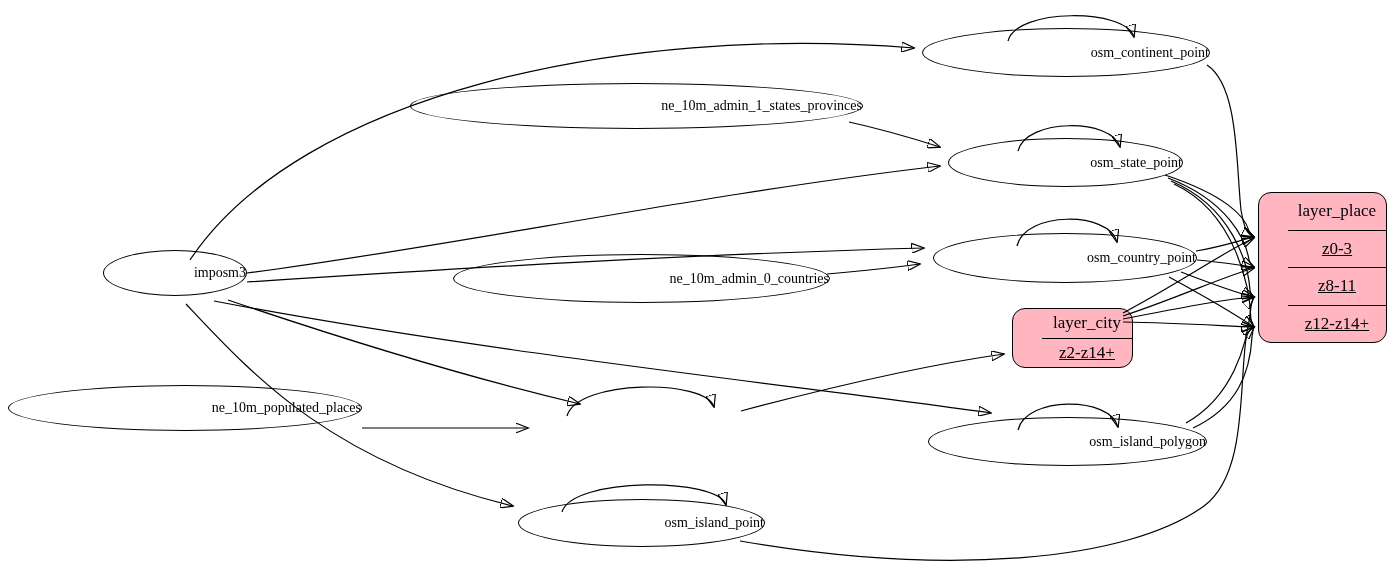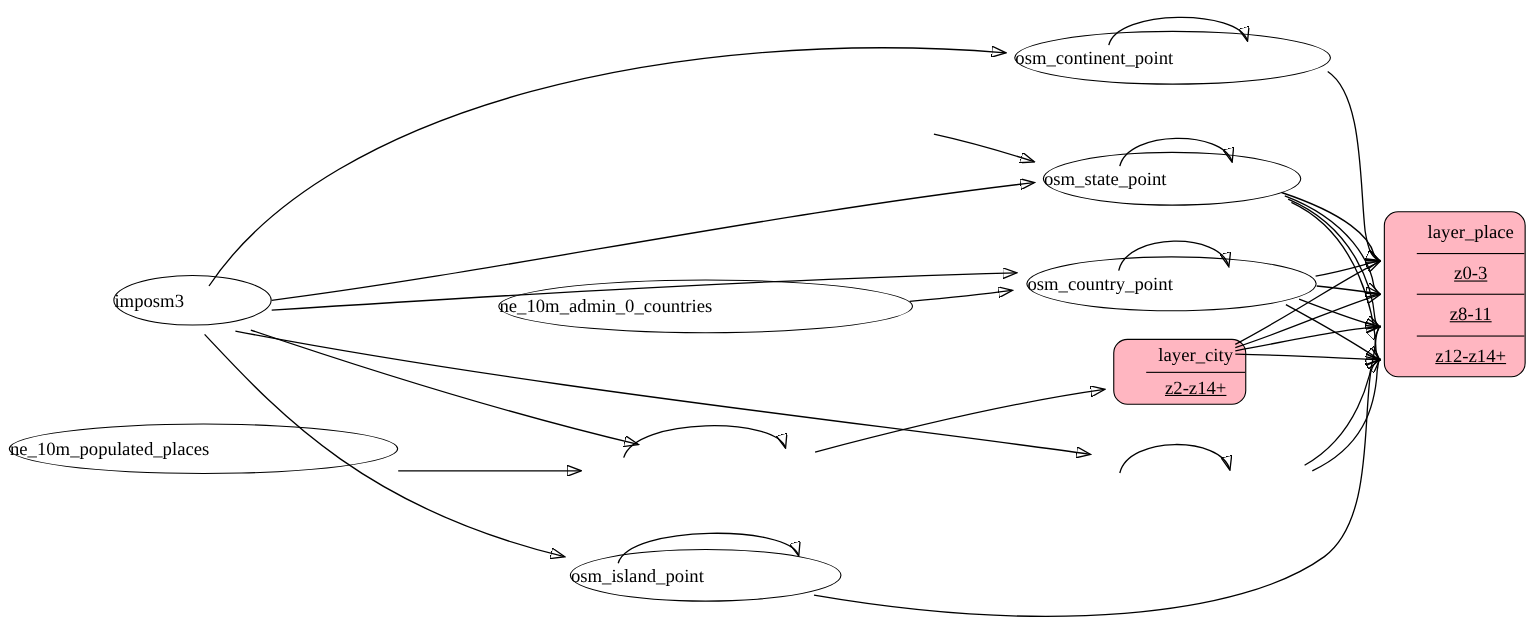--- a/index.html
+++ b/index.html
@@ -1,22 +1,22 @@
 <!DOCTYPE html>
 <html><head>
 <meta charset="utf-8">
 <style>
   html,body{margin:0;padding:0;background:#ffffff;}
   #canvas{
     position:relative;width:1395px;height:568px;background:#ffffff;overflow:hidden;
     font-family:"Liberation Serif","DejaVu Serif",serif;color:#000000;
   }
   .node{
-    position:absolute;display:flex;align-items:center;justify-content:flex-start;
-    box-sizing:border-box;font-size:17px;line-height:1;white-space:nowrap;z-index:1;
+    position:absolute;display:flex;align-items:center;justify-content:flex-end;
+    box-sizing:border-box;font-size:14px;line-height:1;white-space:nowrap;z-index:1;
   }
   .ellipse{
     border:1.3px solid #000000;border-radius:50%;background:#ffffff;
   }
   .record{
     position:absolute;box-sizing:border-box;border:1.8px solid #000000;border-radius:13px;
     background:#ffb6c1;z-index:1;display:flex;flex-direction:column;font-size:17px;overflow:hidden;padding-left:29px;
   }
   .rec-row{
     flex:1;display:flex;align-items:center;justify-content:center;white-space:nowrap;
@@ -27,20 +27,23 @@
 </style>
 </head>
 <body>
 
 <div id="canvas">
 
   <div class="node ellipse" style="left:103px;top:250px;width:144px;height:46px">
     <span>imposm3</span>
   </div>
 
+  <div class="node ellipse" style="left:410px;top:83px;width:453px;height:46px">
+    <span>ne_10m_admin_1_states_provinces</span>
+  </div>
 
   <div class="node ellipse" style="left:453px;top:254px;width:377px;height:49px">
     <span>ne_10m_admin_0_countries</span>
   </div>
 
   <div class="node ellipse" style="left:8px;top:385px;width:354px;height:46px">
     <span>ne_10m_populated_places</span>
   </div>
 
   <div class="node ellipse" style="left:922px;top:28px;width:288px;height:49px">
@@ -49,20 +52,23 @@
 
   <div class="node ellipse" style="left:948px;top:138px;width:235px;height:49px">
     <span>osm_state_point</span>
   </div>
 
   <div class="node ellipse" style="left:933px;top:233px;width:264px;height:50px">
     <span>osm_country_point</span>
   </div>
 
 
+  <div class="node ellipse" style="left:928px;top:417px;width:279px;height:49px">
+    <span>osm_island_polygon</span>
+  </div>
 
   <div class="node ellipse" style="left:518px;top:499px;width:247px;height:48px">
     <span>osm_island_point</span>
   </div>
 
   <div class="record" style="left:1012px;top:308px;width:121px;height:60px">
     <div class="rec-row">layer_city</div>
     <div class="rec-row">z2-z14+</div>
   </div>
 

